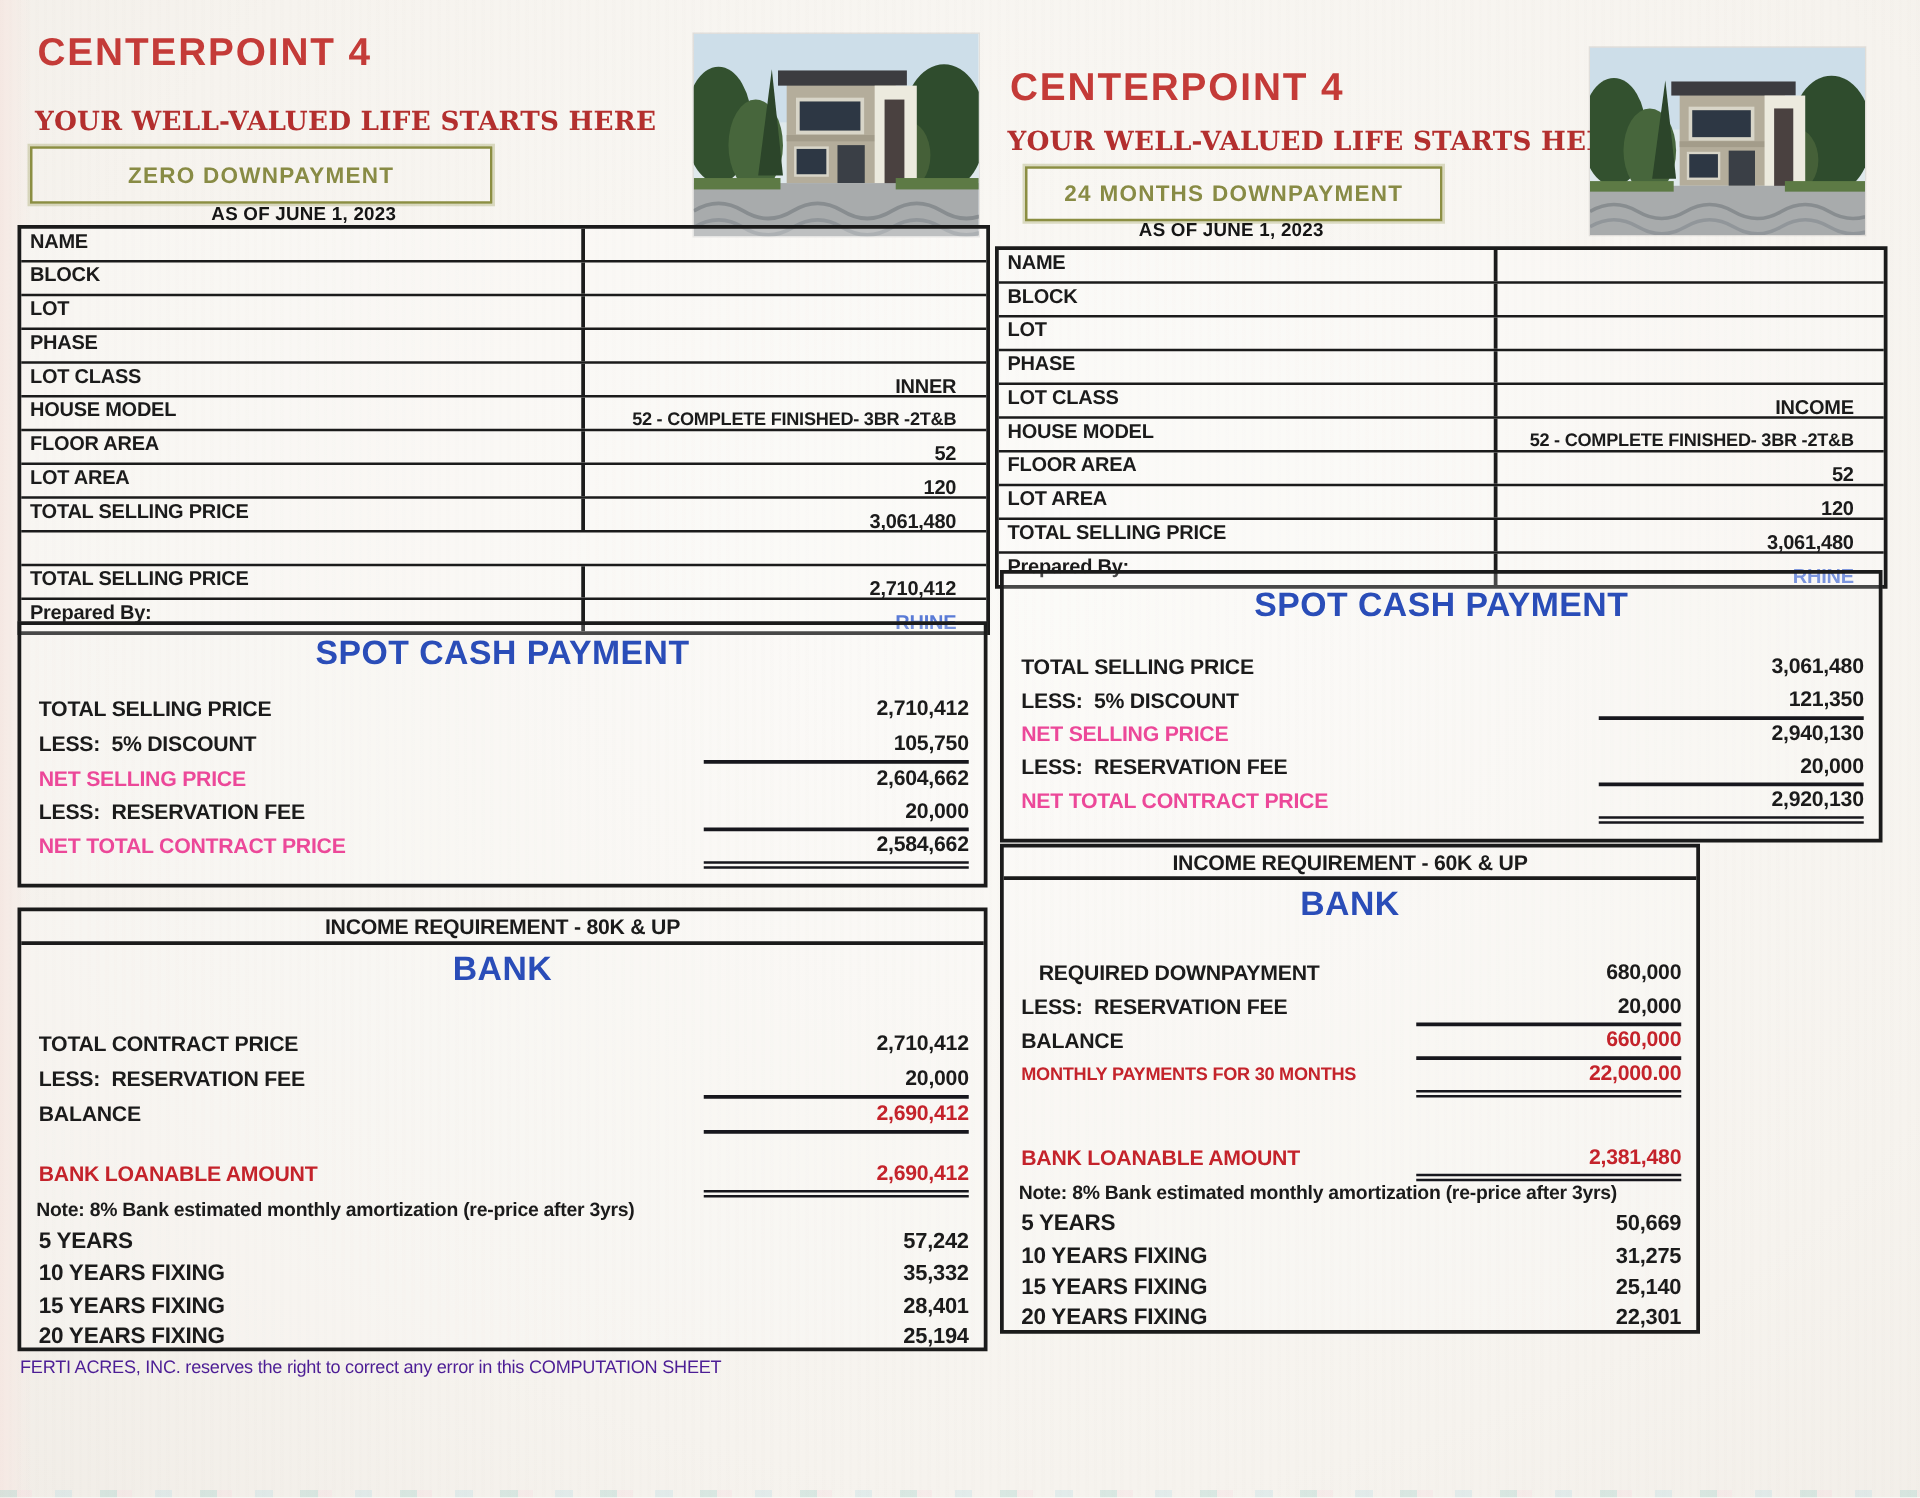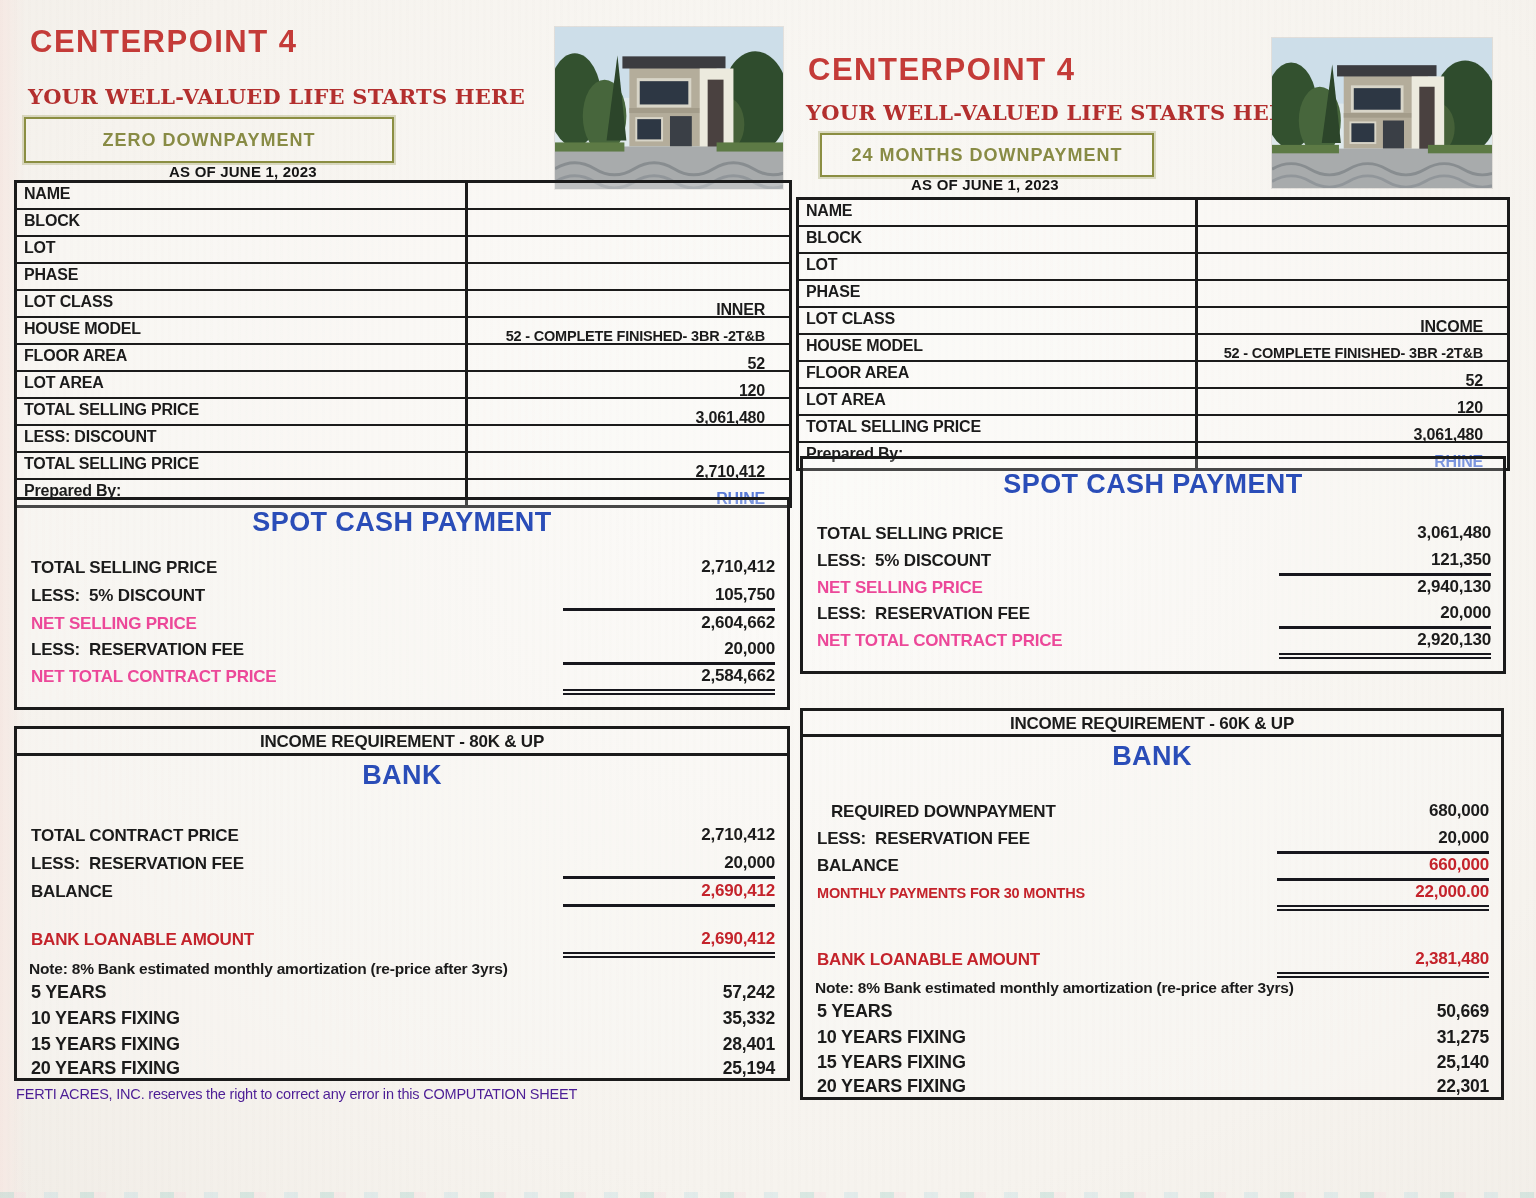--- a/index.html
+++ b/index.html
@@ -132,21 +132,20 @@
     </div>
   <div class="irow">
       <div class="lbl">LOT AREA</div>
       <div class="val"><span class="vv">120</span></div>
     </div>
   <div class="irow">
       <div class="lbl">TOTAL SELLING PRICE</div>
       <div class="val"><span class="vv">3,061,480</span></div>
     </div>
   <div class="irow">
-      <div class="lbl">LESS: DISCOUNT</div>
     </div>
   <div class="irow">
       <div class="lbl">TOTAL SELLING PRICE</div>
       <div class="val"><span class="vv">2,710,412</span></div>
     </div>
   <div class="irow">
       <div class="lbl">Prepared By:</div>
       <div class="val blue-t"><span class="vv">RHINE</span></div>
     </div>
 </div>
@@ -307,21 +306,21 @@
   <div class="money-row" style="top:144px;">
       <span class="mlabel">LESS:  RESERVATION FEE</span>
       <span class="mval u1">20,000</span>
     </div>
   <div class="money-row" style="top:171px;">
       <span class="mlabel blue">NET TOTAL CONTRACT PRICE</span>
       <span class="mval u2">2,920,130</span>
     </div>
 </div>
 
-<div class="boxed" style="left:800px;top:708px;width:704px;height:392px;">
+<div class="boxed" style="left:800px;top:675px;width:560px;height:392px;">
   <div class="banner" style="top:0;height:26px;">INCOME REQUIREMENT - 60K &amp; UP</div>
   <div class="sec-title" style="top:30px;">BANK</div>
   <div class="money-row" style="top:90px;padding-left:28px;">
       <span class="mlabel">REQUIRED DOWNPAYMENT</span>
       <span class="mval">680,000</span>
     </div>
   <div class="money-row" style="top:117px;">
       <span class="mlabel">LESS:  RESERVATION FEE</span>
       <span class="mval u1">20,000</span>
     </div>

